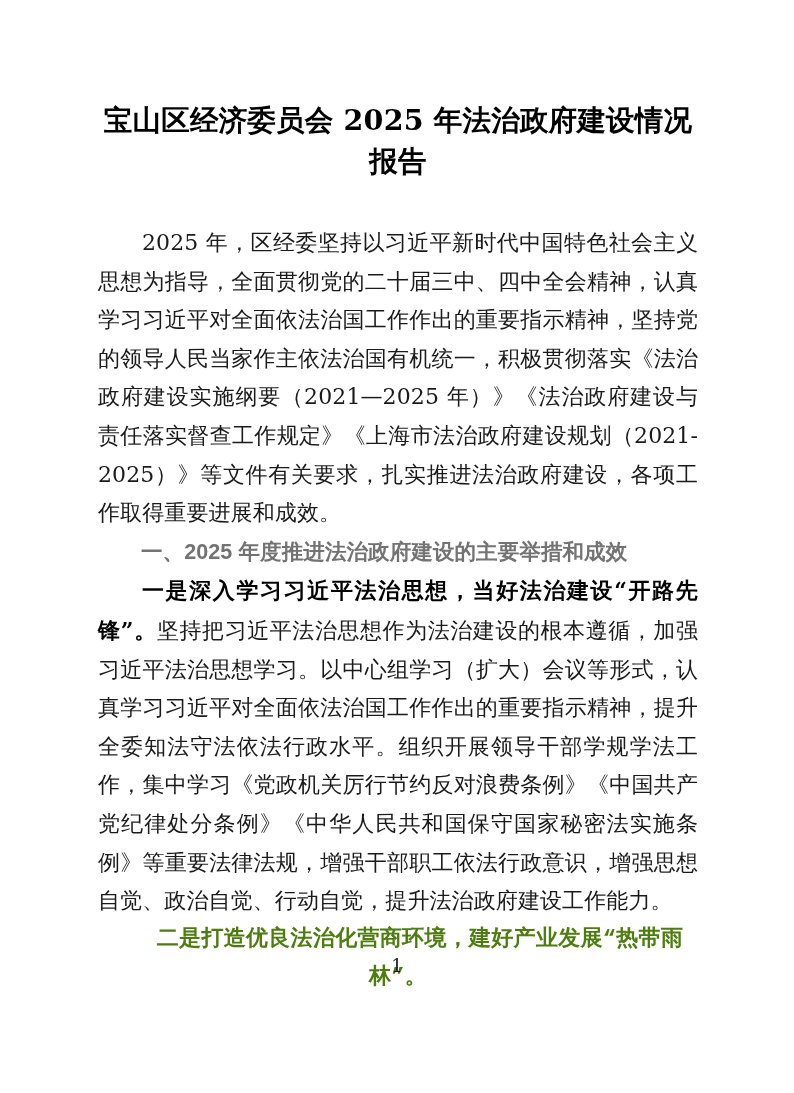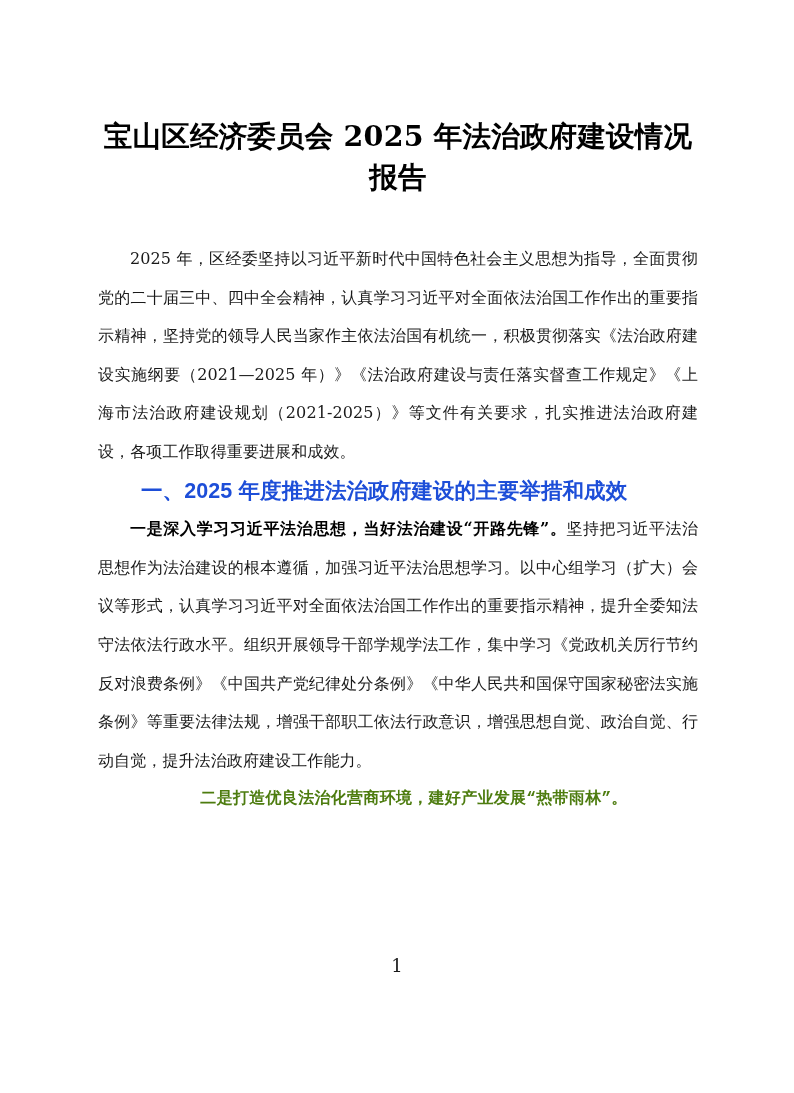--- a/index.html
+++ b/index.html
@@ -14,58 +14,58 @@
     position: relative;
     width: 794px;
     height: 1093px;
     background: #ffffff;
     overflow: hidden;
     box-sizing: border-box;
   }
   .content {
     position: absolute;
     left: 98px;
-    top: 16px;
+    top: 0;
     width: 600px;
   }
   
   .doc-title {
     margin: 0;
     padding-top: 100px;
     font-family: "DejaVu Serif", "Liberation Serif", serif;
     font-weight: bold;
     font-size: 28.5px;
     line-height: 41px;
     text-align: center;
     color: #000000;
     letter-spacing: 0.2px;
   }
   
   .para {
     margin: 0;
     font-family: "DejaVu Serif", "Liberation Serif", serif;
-    font-size: 16px;
+    font-size: 22px;
     line-height: 38.6px;
     color: #1a1a1a;
     text-align: justify;
     text-justify: inter-ideograph;
     text-indent: 2em;
     letter-spacing: 0.1px;
   }
   .para.first {
     margin-top: 42px;
   }
   
   .heading {
     margin: 0;
     font-family: "Liberation Sans", "DejaVu Sans", sans-serif;
     font-weight: bold;
     font-size: 21.5px;
     line-height: 38.6px;
-    color: #1d4ed8;
+    color: #737373;
     text-indent: 2em;
     text-align: left;
     letter-spacing: 0.1px;
   }
   
   .para.lead {
     text-indent: 2em;
   }
   .lead-in {
     font-family: "DejaVu Serif", "Liberation Serif", serif;

